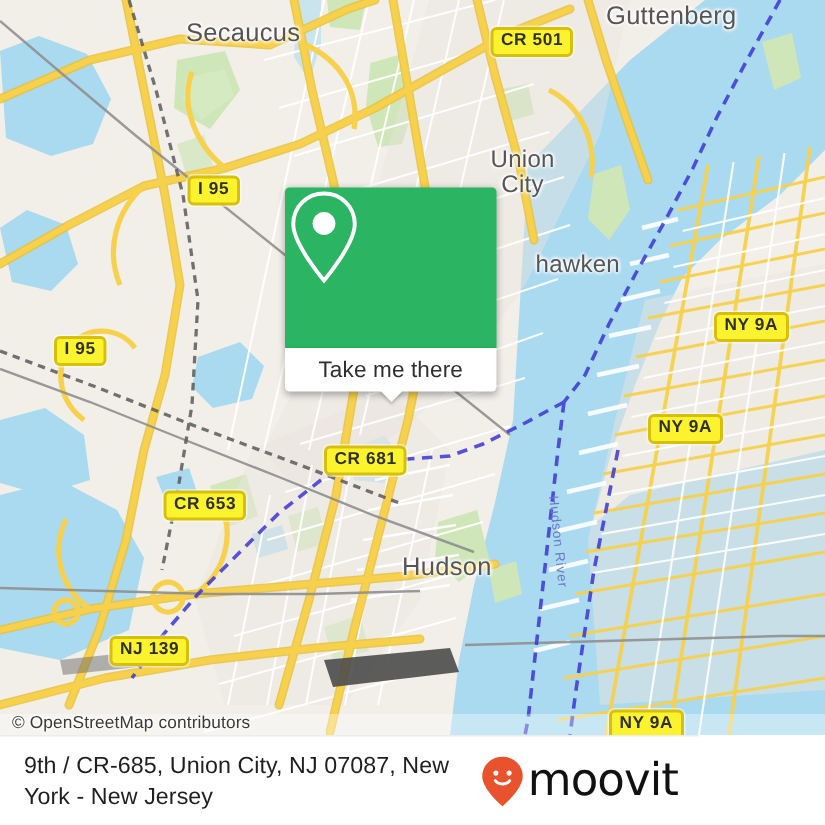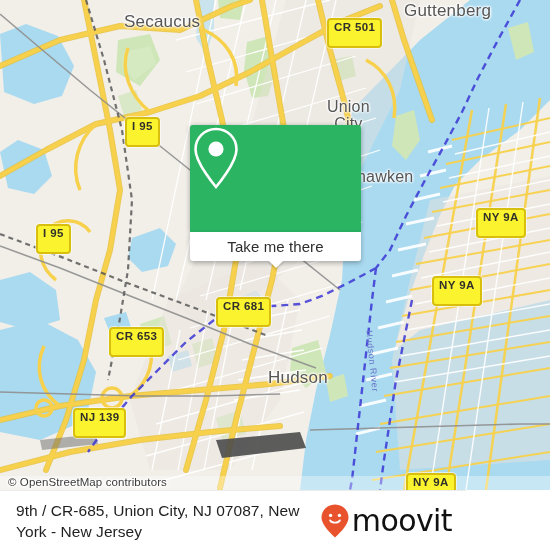--- a/index.html
+++ b/index.html
@@ -28,31 +28,31 @@
     letter-spacing:.2px;
   }
   .plabel.big{font-size:17px;}
   .plabel.mid{font-size:16px;}
   .plabel.two{line-height:17px;text-align:center;}
 
   
   .shield{
     position:absolute;background:#fcf32f;border:2px solid #d8bf0d;border-radius:4px;
     color:#30302a;font-size:11.5px;font-weight:700;letter-spacing:.4px;
-    padding:1px 5px 12px 5px;white-space:nowrap;line-height:13px;
+    padding:1px 5px 2px 5px;white-space:nowrap;line-height:13px;
     box-shadow:0 0 0 1px rgba(255,255,255,.55);
   }
 
   .river-label{
     position:absolute;color:#6a78c8;font-size:9px;letter-spacing:.6px;white-space:nowrap;
     transform-origin:left top;
   }
 
   
-  .popup{position:absolute;left:190px;top:125px;width:171px;}
+  .popup{position:absolute;left:190px;top:125px;width:141px;}
   .popup-body{
     background:#2bb563;height:107px;border-radius:3px 3px 0 0;
     display:flex;align-items:center;justify-content:center;
     box-shadow:0 1px 5px rgba(0,0,0,.32);
   }
   .popup-foot{
     position:relative;background:#ffffff;height:29px;border-radius:0 0 3px 3px;
     display:flex;align-items:center;justify-content:center;
     box-shadow:0 2px 5px rgba(0,0,0,.3);
   }
@@ -302,21 +302,21 @@
     <div class="plabel mid" style="left:357px;top:168px;">hawken</div>
     <div class="plabel big" style="left:268px;top:368px;">Hudson</div>
 
     <div class="shield" style="left:327px;top:18px;">CR 501</div>
     <div class="shield" style="left:125px;top:117px;">I 95</div>
     <div class="shield" style="left:36px;top:224px;">I 95</div>
     <div class="shield" style="left:476px;top:208px;">NY 9A</div>
     <div class="shield" style="left:432px;top:276px;">NY 9A</div>
     <div class="shield" style="left:216px;top:297px;">CR 681</div>
     <div class="shield" style="left:109px;top:327px;">CR 653</div>
-    <div class="shield" style="left:73px;top:408px;">NJ 139</div>
+    <div class="shield" style="left:73px;top:424px;">NJ 139</div>
     <div class="shield" style="left:406px;top:473px;">NY 9A</div>
 
     <div class="river-label" style="left:374px;top:330px;transform:rotate(84deg);">Hudson River</div>
 
     <div class="osm-credit">© OpenStreetMap contributors</div>
 
     <div class="popup">
       <div class="popup-body">
         <svg width="52" height="66" viewBox="0 0 52 66">
           <path d="M26 4 C 14.5 4, 5.5 13, 5.5 24.4 C 5.5 38, 26 62, 26 62 C 26 62, 46.5 38, 46.5 24.4 C 46.5 13, 37.5 4, 26 4 Z" fill="none" stroke="#ffffff" stroke-width="2.6"></path>

